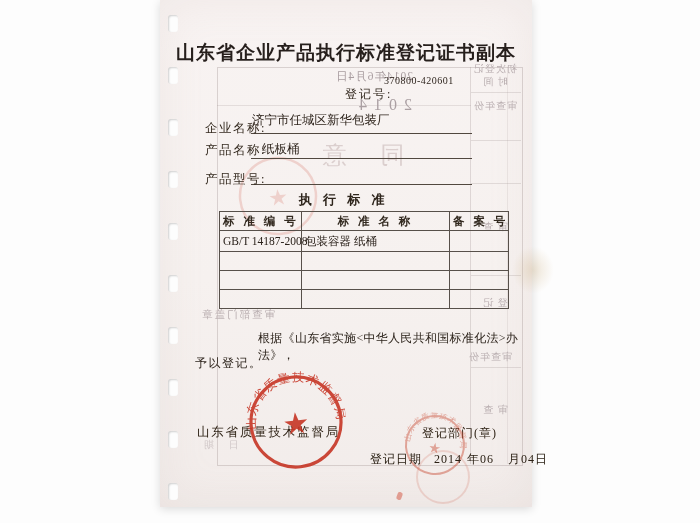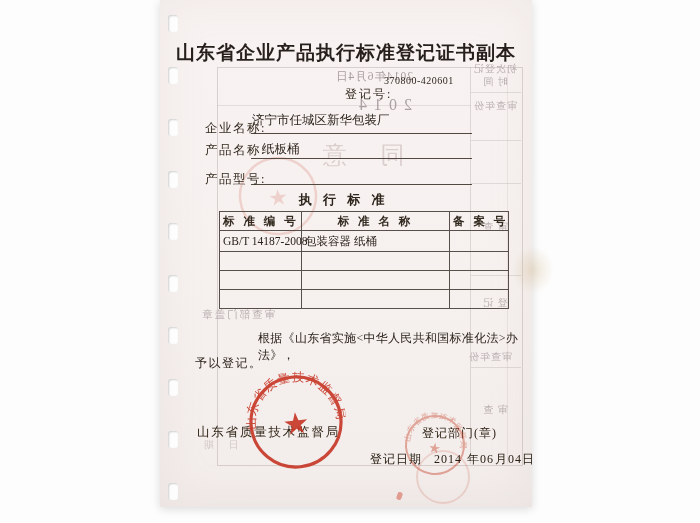--- a/index.html
+++ b/index.html
@@ -57,21 +57,21 @@
   table.std tr.r1 td{height:20px;}
 
   .statement1{position:absolute;left:98px;top:330px;font-size:12px;letter-spacing:.3px;color:#2d241c;z-index:4;}
   .statement2{position:absolute;left:35px;top:355px;font-size:12px;letter-spacing:1.5px;color:#2d241c;z-index:4;}
 
   .issuer{position:absolute;left:37px;top:424px;font-size:12.5px;letter-spacing:1.8px;color:#2f2316;z-index:4;}
   .dept-label{position:absolute;left:262px;top:425px;font-size:12px;letter-spacing:1px;color:#2f2316;z-index:5;}
   .date-row{position:absolute;left:194px;top:451px;font-size:12px;letter-spacing:1px;color:#2a2014;z-index:6;white-space:nowrap;}
   .date-row .seg1{margin-right:12px;margin-left:16px;}
   .date-row .seg2{margin-right:5px;}
-  .date-row .seg3{margin-right:1px;}
+  .date-row .seg3{margin-right:14px;}
   .date-row .seg4{}
 
   
   .stamp-main{position:absolute;left:86px;top:372px;width:100px;height:100px;transform:rotate(-6deg);opacity:.87;z-index:7;}
   .stamp-dept{position:absolute;left:243px;top:413px;width:64px;height:64px;transform:rotate(8deg);opacity:.45;z-index:5;}
   .stamp-dept-echo{position:absolute;left:254px;top:448px;width:58px;height:58px;opacity:.17;z-index:5;}
   .red-smudge{position:absolute;left:237px;top:492px;width:5px;height:8px;background:#d2503c;opacity:.5;border-radius:2px;transform:rotate(20deg);z-index:5;}
   .stamp-ghost{position:absolute;left:76px;top:154px;width:84px;height:84px;opacity:.20;transform:scaleX(-1) rotate(6deg);z-index:2;}
 
   

